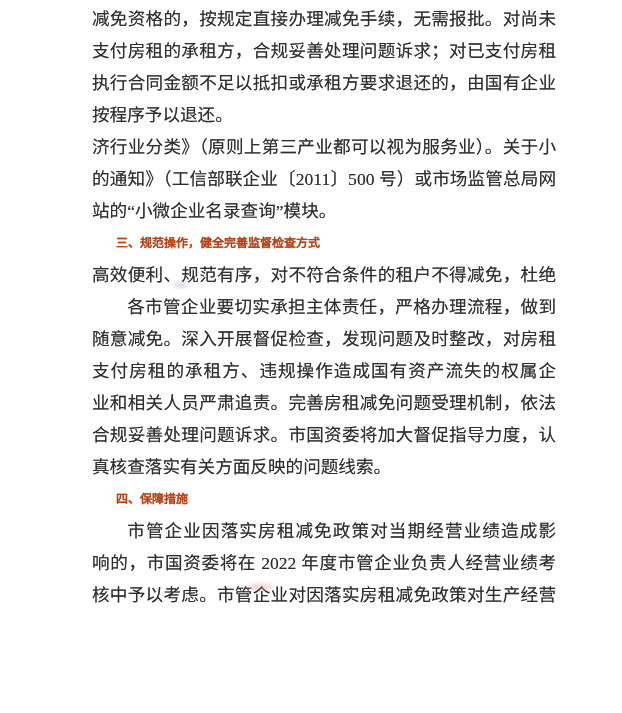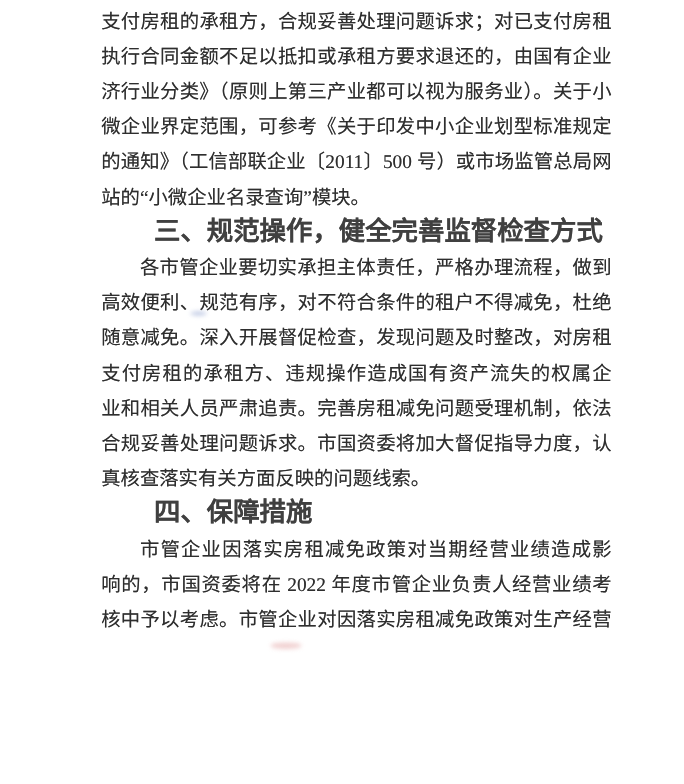--- a/index.html
+++ b/index.html
@@ -38,22 +38,22 @@
   .line.last {
     text-align-last: left;
     white-space: normal;
   }
   .line.indent {
     text-indent: 2em;
   }
   .heading {
     font-family: "Liberation Sans", "DejaVu Sans", sans-serif;
     font-weight: 700;
-    font-size: 24px;
-    color: #404040;
+    font-size: 12px;
+    color: #c2410c;
     text-align-last: left;
     white-space: normal;
   }
   
   .artifact {
     position: absolute;
     border-radius: 50%;
     filter: blur(2px);
     pointer-events: none;
   }
@@ -71,36 +71,37 @@
     height: 4px;
     background: rgba(125, 145, 200, 0.45);
   }
 </style>
 </head>
 <body>
 
 <div class="page">
 
   <div class="para">
+    <div class="line">减免资格的，按规定直接办理减免手续，无需报批。对尚未</div>
     <div class="line">支付房租的承租方，合规妥善处理问题诉求；对已支付房租</div>
     <div class="line">执行合同金额不足以抵扣或承租方要求退还的，由国有企业</div>
+    <div class="line last">按程序予以退还。</div>
   </div>
 
   <div class="para">
     <div class="line">济行业分类》（原则上第三产业都可以视为服务业）。关于小</div>
-    <div class="line">微企业界定范围，可参考《关于印发中小企业划型标准规定</div>
     <div class="line">的通知》（工信部联企业〔2011〕500 号）或市场监管总局网</div>
     <div class="line last">站的“小微企业名录查询”模块。</div>
   </div>
 
   <div class="line heading indent last">三、规范操作，健全完善监督检查方式</div>
 
   <div class="para">
+    <div class="line">高效便利、规范有序，对不符合条件的租户不得减免，杜绝</div>
     <div class="line indent">各市管企业要切实承担主体责任，严格办理流程，做到</div>
-    <div class="line">高效便利、规范有序，对不符合条件的租户不得减免，杜绝</div>
     <div class="line">随意减免。深入开展督促检查，发现问题及时整改，对房租</div>
     <div class="line">支付房租的承租方、违规操作造成国有资产流失的权属企</div>
     <div class="line">业和相关人员严肃追责。完善房租减免问题受理机制，依法</div>
     <div class="line">合规妥善处理问题诉求。市国资委将加大督促指导力度，认</div>
     <div class="line last">真核查落实有关方面反映的问题线索。</div>
   </div>
 
   <div class="line heading indent last">四、保障措施</div>
 
   <div class="para">

